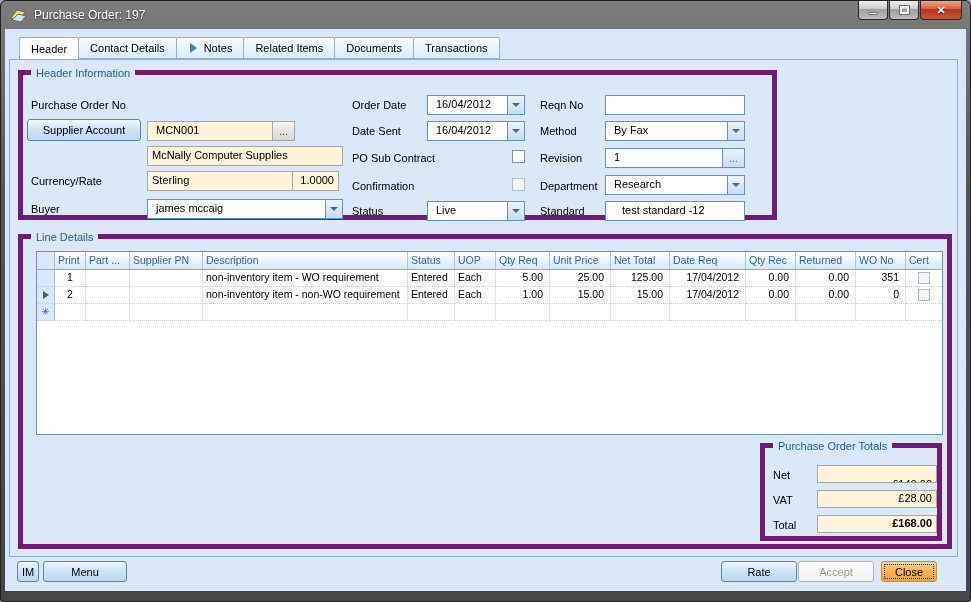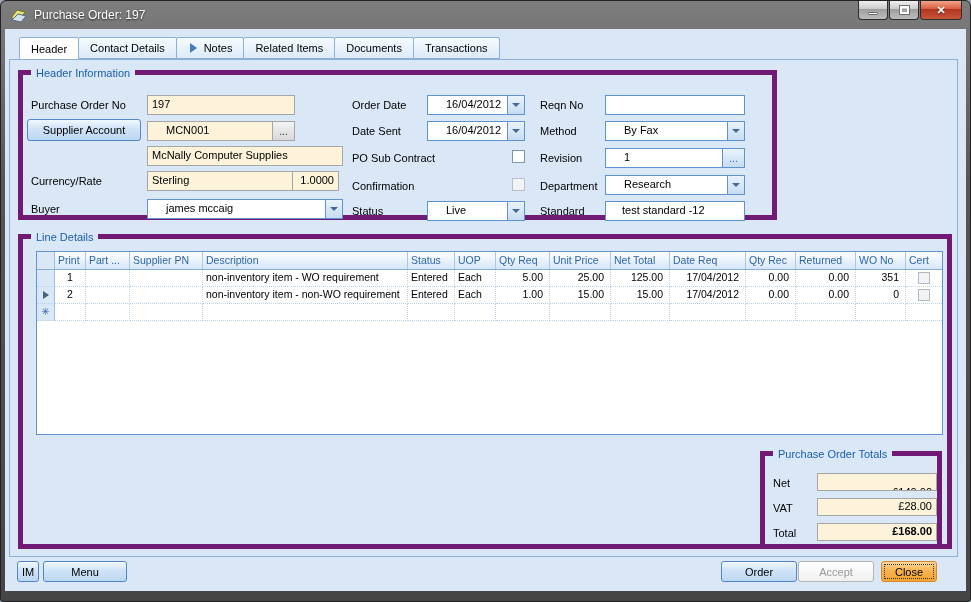--- a/index.html
+++ b/index.html
@@ -30,21 +30,21 @@
   
   .groupbox{position:absolute;border:5px solid #701a75;border-radius:0;}
   .legend{position:absolute;top:-8px;left:8px;background:#d9e7f7;padding:0 5px;color:#1b5fb0;font-size:11px;white-space:nowrap;}
 
   .lbl{position:absolute;font-size:11px;color:#000;white-space:nowrap;}
   .fld{position:absolute;height:20px;font-size:11px;padding:2px 4px;white-space:nowrap;overflow:hidden;color:#000;}
   .cream{background:#fdf3da;border:1px solid #a6a6a6;}
   .whiteb{background:#fff;border:1px solid #5f93cf;}
   .rtext{text-align:right;}
   .combo{display:flex;padding:0;align-items:stretch;}
-  .combo .val{flex:1;padding:2px 18px;white-space:nowrap;overflow:hidden;}
+  .combo .val{flex:1;padding:2px 8px;white-space:nowrap;overflow:hidden;}
   .dd-btn{width:17px;border-left:1px solid #5f93cf;background:linear-gradient(#eaf3fc,#c6dcf2);
           display:flex;align-items:center;justify-content:center;}
   .dd-tri{width:0;height:0;border-top:4px solid #44699a;border-left:4px solid transparent;border-right:4px solid transparent;}
   .dots-btn{width:22px;border-left:1px solid #a6a6a6;background:linear-gradient(#f4f4f4,#d8d8d8);color:#333;
             display:flex;align-items:flex-end;justify-content:center;font-size:10px;line-height:10px;padding-bottom:3px;}
   .dots-btn.blue{border-left:1px solid #5f93cf;background:linear-gradient(#eaf3fc,#c6dcf2);color:#2d66ad;}
   .chk{position:absolute;width:13px;height:13px;background:#fff;border:1px solid #8097ab;}
   .chk.disabled{background:#f1f3f5;border-color:#b4c0cc;}
   .btn{position:absolute;height:21px;border:1px solid #5286c5;border-radius:3px;background:linear-gradient(#f1f8fe,#cfe3f7 45%,#bcd7f2);
        font-size:11px;color:#000;display:flex;align-items:center;justify-content:center;}
@@ -113,21 +113,20 @@
           <span>Transactions</span>
         </div>
     </div>
 
     <div class="page">
 
       <div class="groupbox" style="left:8px;top:10px;width:759px;height:150px;">
         <span class="legend">Header Information</span>
 
         <div class="lbl" style="left:8px;top:24px;">Purchase Order No</div>
-        <div class="fld cream" style="left:124px;top:20px;width:148px;">197</div>
 
         <div class="btn" style="left:4px;top:44px;width:114px;height:22px;">
             <span>Supplier Account</span>
           </div>
         <div class="fld cream combo" style="left:124px;top:46px;width:148px;">
           <span class="val">MCN001</span>
           <span class="dots-btn">...</span>
         </div>
 
         <div class="fld cream" style="left:124px;top:71px;width:196px;">McNally Computer Supplies</div>
@@ -281,40 +280,40 @@
             <div class="gc" style="width:61px;"></div>
             <div class="gc" style="width:59px;"></div>
             <div class="gc" style="width:76px;"></div>
             <div class="gc" style="width:50px;"></div>
             <div class="gc" style="width:60px;"></div>
             <div class="gc" style="width:50px;"></div>
             <div class="gc" style="width:36px;border-right:none;"></div>
           </div>
         </div>
 
-        <div class="groupbox" style="left:737px;top:204px;width:182px;height:98px;margin-top:8px;">
+        <div class="groupbox" style="left:737px;top:204px;width:182px;height:98px;">
           <span class="legend">Purchase Order Totals</span>
           <div class="lbl" style="left:8px;top:21px;">Net</div>
           <div class="fld cream rtext" style="left:52px;top:17px;width:120px;height:18px;padding-top:12px;">£140.00</div>
           <div class="lbl" style="left:8px;top:46px;">VAT</div>
           <div class="fld cream rtext" style="left:52px;top:42px;width:120px;height:18px;padding-top:1px;">£28.00</div>
           <div class="lbl" style="left:8px;top:71px;">Total</div>
           <div class="fld cream rtext" style="left:52px;top:67px;width:120px;height:18px;padding-top:1px;font-weight:bold;">£168.00</div>
         </div>
       </div>
     </div>
 
     <div class="btn" style="left:12px;top:532px;width:22px;">
         <span>IM</span>
       </div>
     <div class="btn" style="left:38px;top:532px;width:84px;">
         <span>Menu</span>
       </div>
     <div class="btn" style="left:716px;top:532px;width:76px;">
-        <span>Order</span>
+        <span>Rate</span>
       </div>
     <div class="btn disabled" style="left:793px;top:532px;width:76px;">
         <span>Accept</span>
       </div>
     <div class="btn orange" style="left:876px;top:532px;width:56px;">
         <span>Close</span>
       </div>
   </div>
 </div>
 

